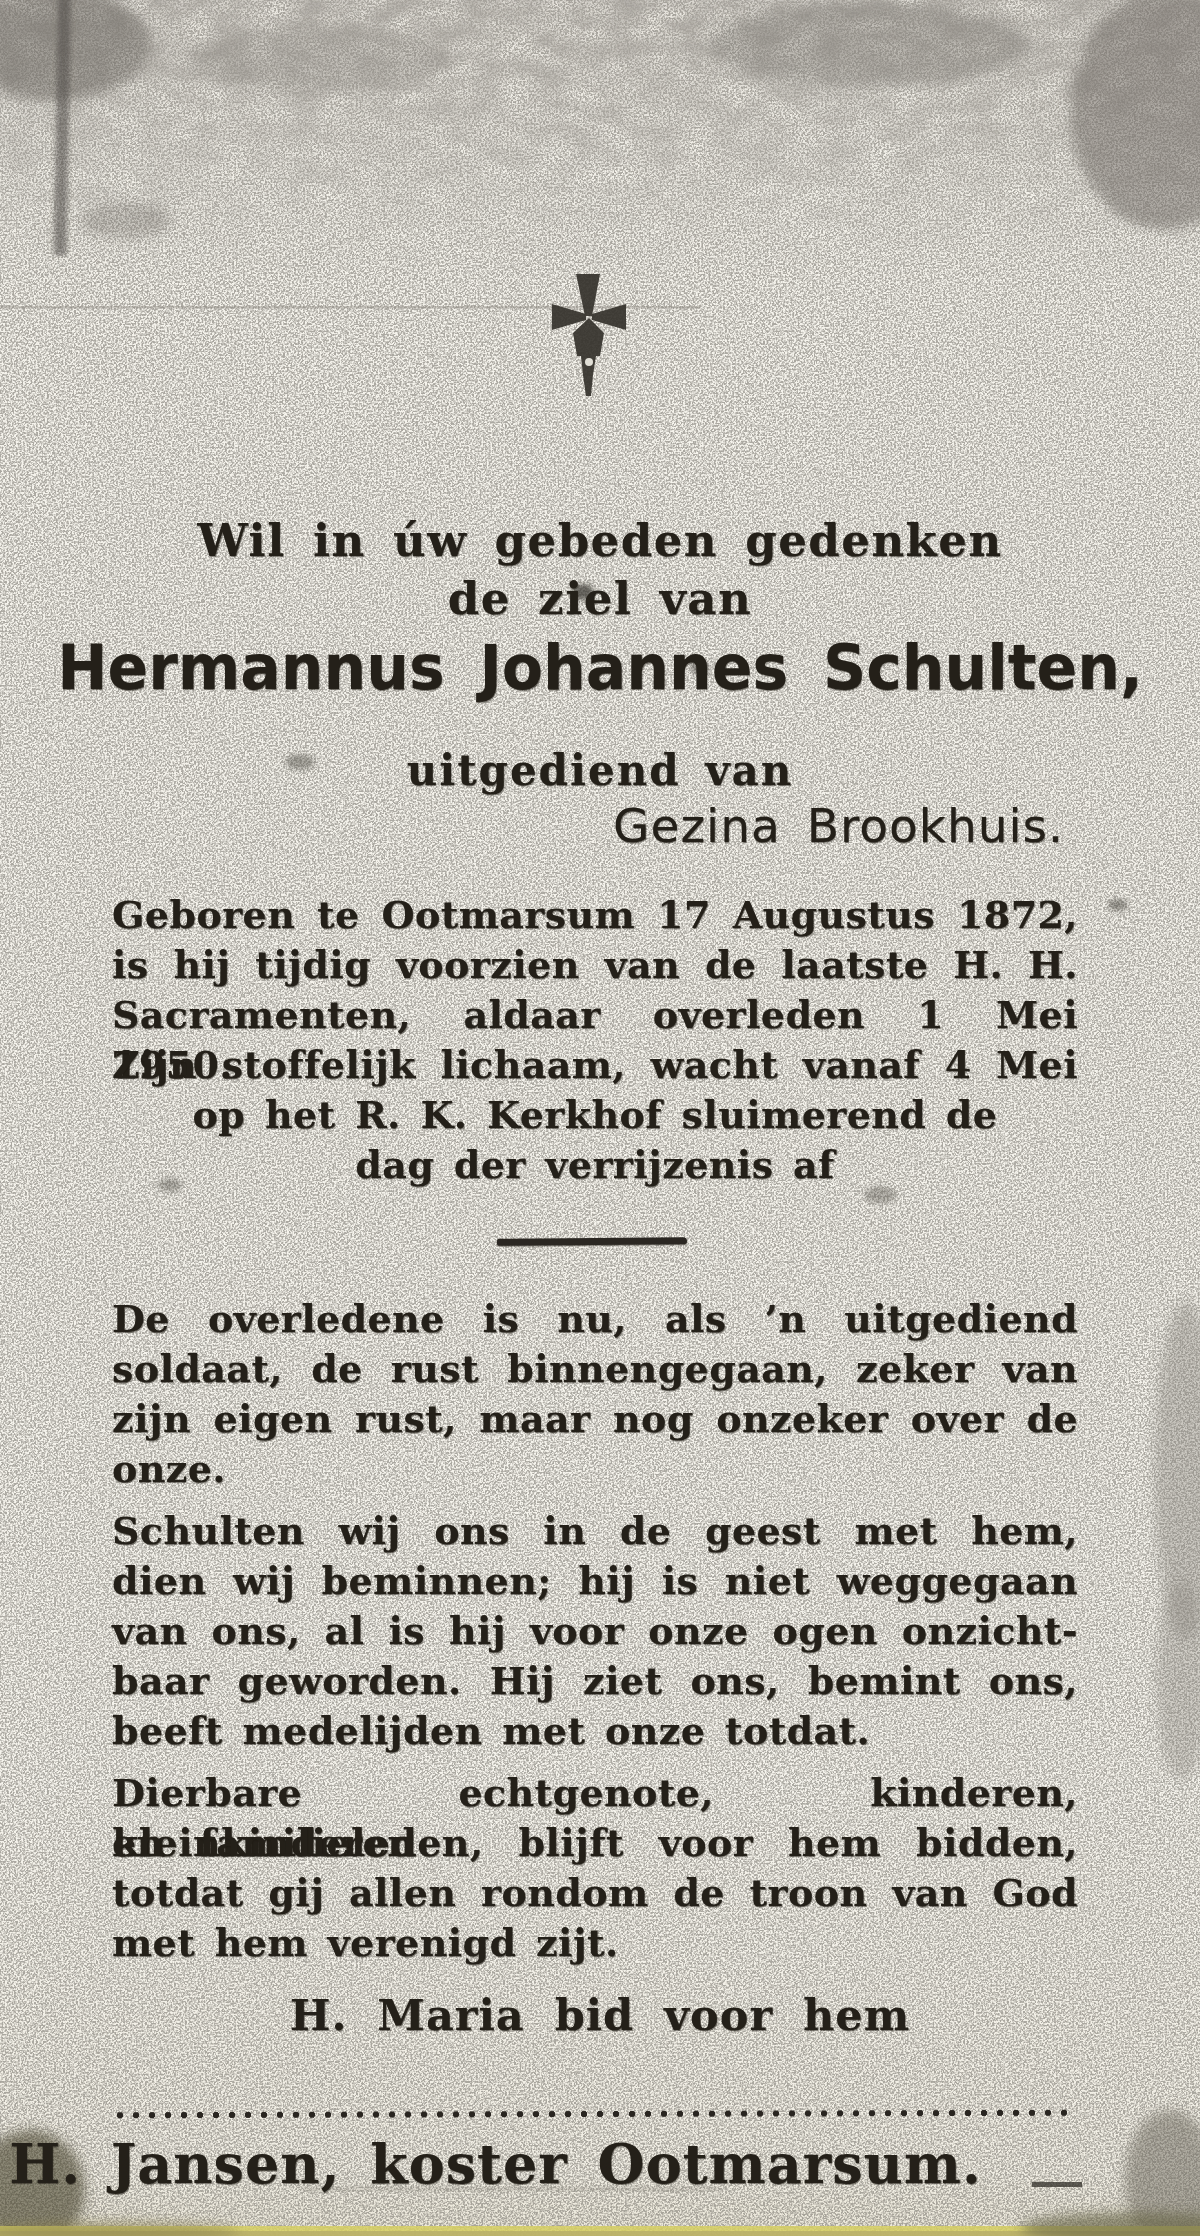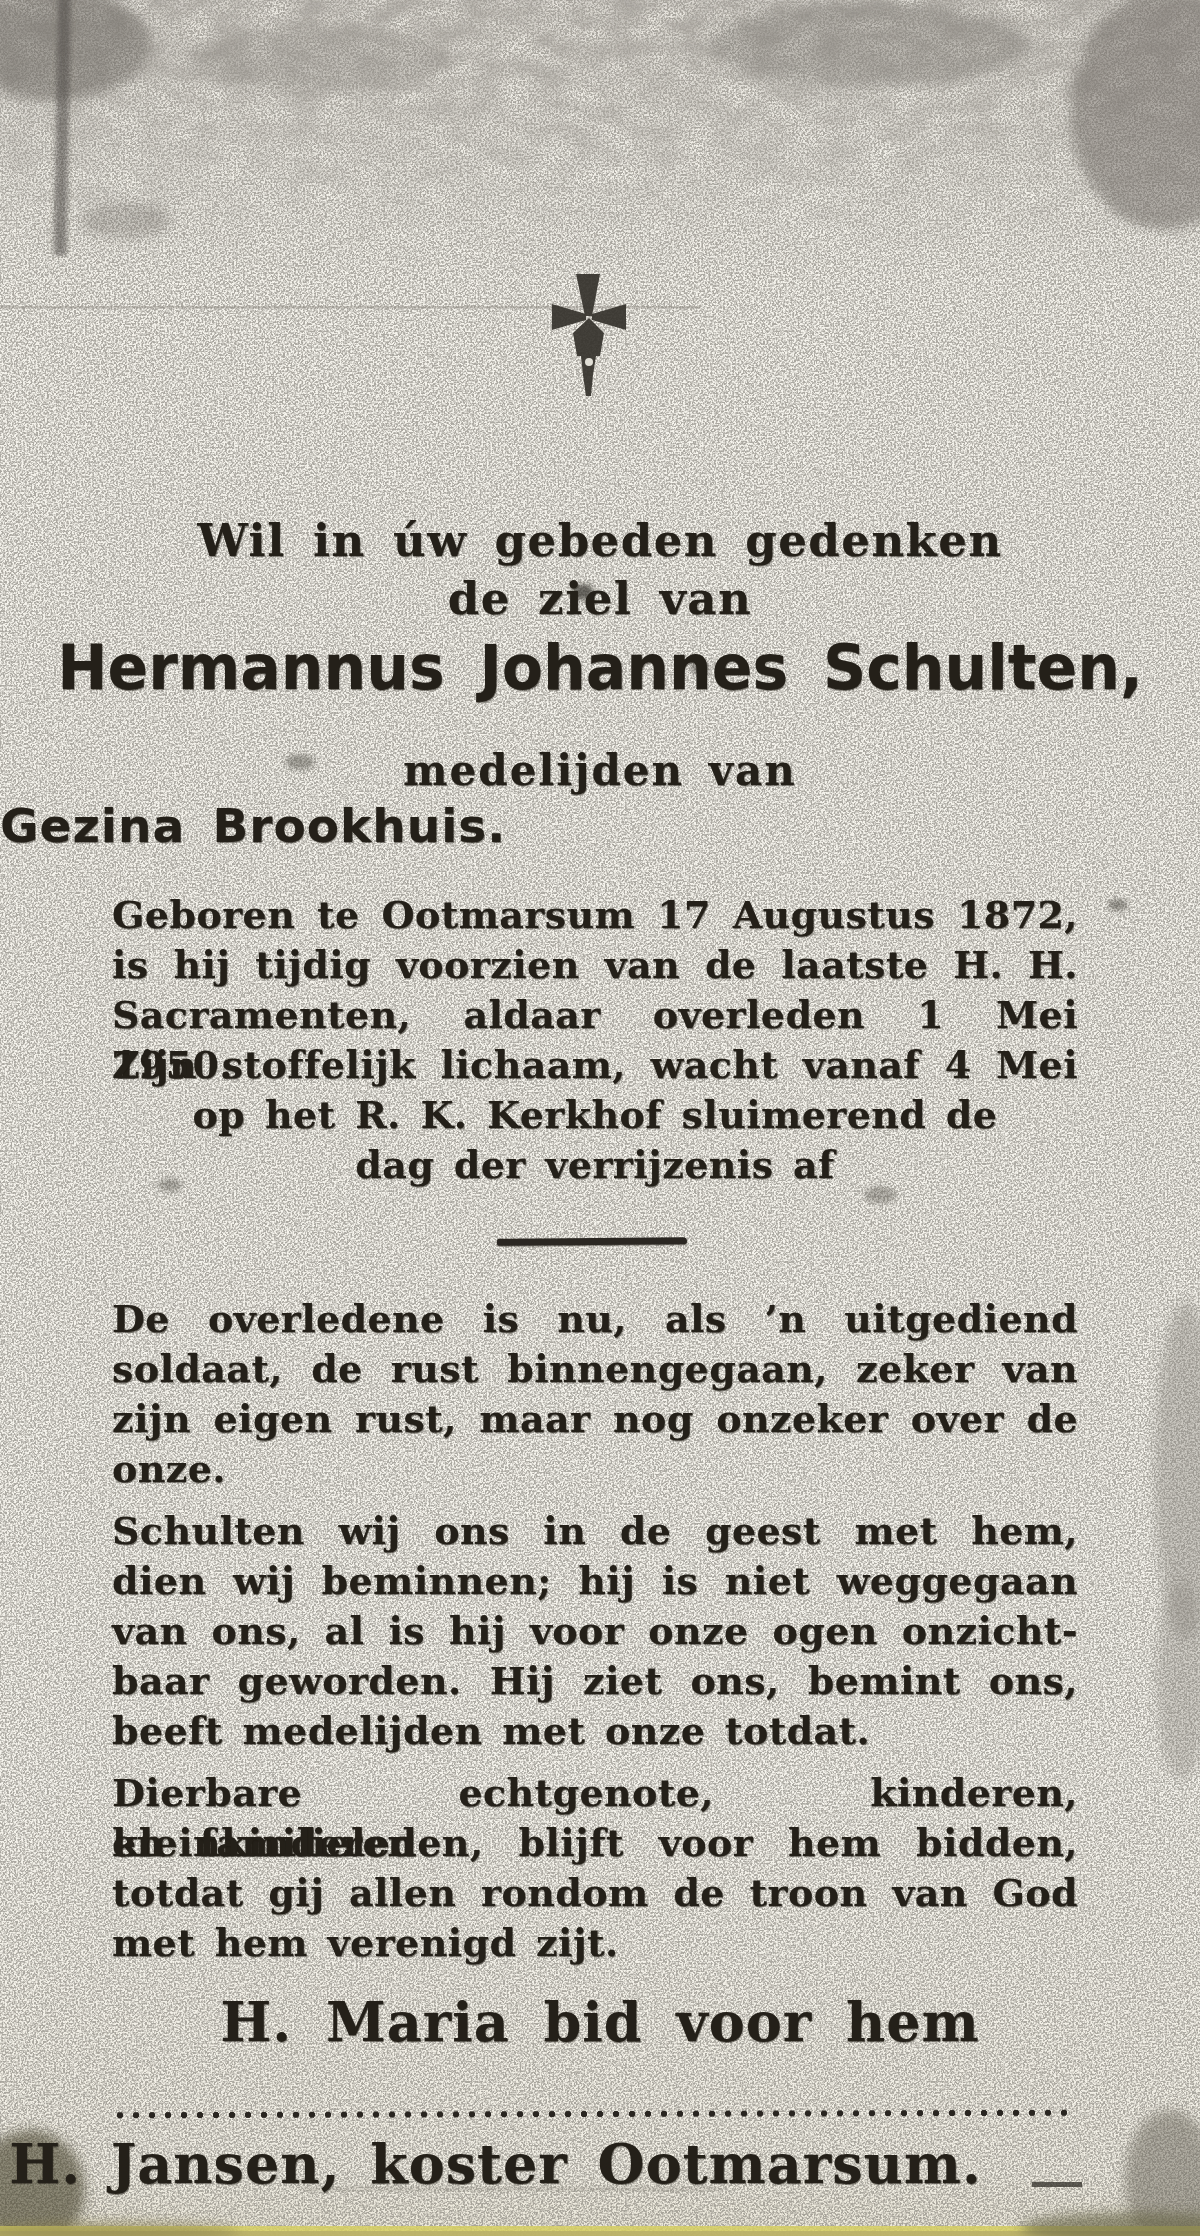--- a/index.html
+++ b/index.html
@@ -33,22 +33,22 @@
     text-align:center;font-family:"DejaVu Sans", sans-serif;
     font-size:60px;font-weight:bold;letter-spacing:0px;word-spacing:14px;
     transform:scaleY(1.04);
   }
   .relation{
     position:absolute;left:0;top:714px;width:1200px;text-align:center;
     font-size:42px;font-weight:bold;letter-spacing:2px;word-spacing:8px;
   }
   .spouse{
     position:absolute;left:0;top:766px;width:1064px;margin:0;
-    text-align:left;font-family:"DejaVu Sans", sans-serif;
-    font-size:47px;font-weight:bold;letter-spacing:1px;word-spacing:10px;
+    text-align:right;font-family:"DejaVu Sans", sans-serif;
+    font-size:47px;font-weight:normal;letter-spacing:1px;word-spacing:10px;
   }
 
   .para{
     position:absolute;left:112px;width:966px;
     font-size:38px;font-weight:bold;letter-spacing:0.4px;word-spacing:6px;
   }
   .para .line{height:50px;line-height:50px;}
   .just{text-align:justify;text-align-last:justify;}
   .leftal{text-align:left;text-align-last:left;}
   .centeral{text-align:left;text-align-last:center;}
@@ -60,21 +60,21 @@
 
   .rule{
     position:absolute;left:497px;top:1206px;width:190px;height:7px;
     background:#2b2722;border-radius:2px 4px 3px 2px;
     transform:rotate(-0.5deg);
     box-shadow:0 1px 1px rgba(40,35,28,0.5);
   }
 
   .prayer{
     position:absolute;left:0;top:1958px;width:1200px;text-align:center;
-    font-size:54px;font-weight:bold;letter-spacing:1px;word-spacing:14px;
+    font-size:43px;font-weight:bold;letter-spacing:1px;word-spacing:14px;
   }
 
   .dotted{
     position:absolute;left:112px;top:2076px;width:962px;height:13px;
     background-image:radial-gradient(circle 3px at 8px 6px,#292520 97%,rgba(0,0,0,0) 100%);
     background-size:16px 13px;background-repeat:repeat-x;
     transform:rotate(-0.15deg);
   }
 
   .footer{
@@ -159,21 +159,21 @@
         <polygon points="31,84 46,84 43,103 41,124 36,124 33,103"></polygon>
       </g>
       <circle cx="39" cy="90" r="4" fill="#f2efe7" opacity="0.9"></circle>
     </svg>
 
     <div class="intro-line intro-1 ink">Wil in úw gebeden gedenken</div>
     <div class="intro-line intro-2 ink">de ziel van</div>
 
     <h1 class="name ink">Hermannus Johannes Schulten,</h1>
 
-    <div class="relation ink">medelijden van</div>
+    <div class="relation ink">uitgediend van</div>
 
     <h2 class="spouse ink">Gezina Brookhuis.</h2>
 
     <div class="para ink" id="bio">
       <div class="line just">Geboren te Ootmarsum 17 Augustus 1872,</div>
       <div class="line just">is hij tijdig voorzien van de laatste H. H.</div>
       <div class="line just">Sacramenten, aldaar overleden 1 Mei 1950.</div>
       <div class="line just">Zijn stoffelijk lichaam, wacht vanaf 4 Mei</div>
       <div class="line centeral">op het R. K. Kerkhof sluimerend de</div>
       <div class="line centeral">dag der verrijzenis af</div>

